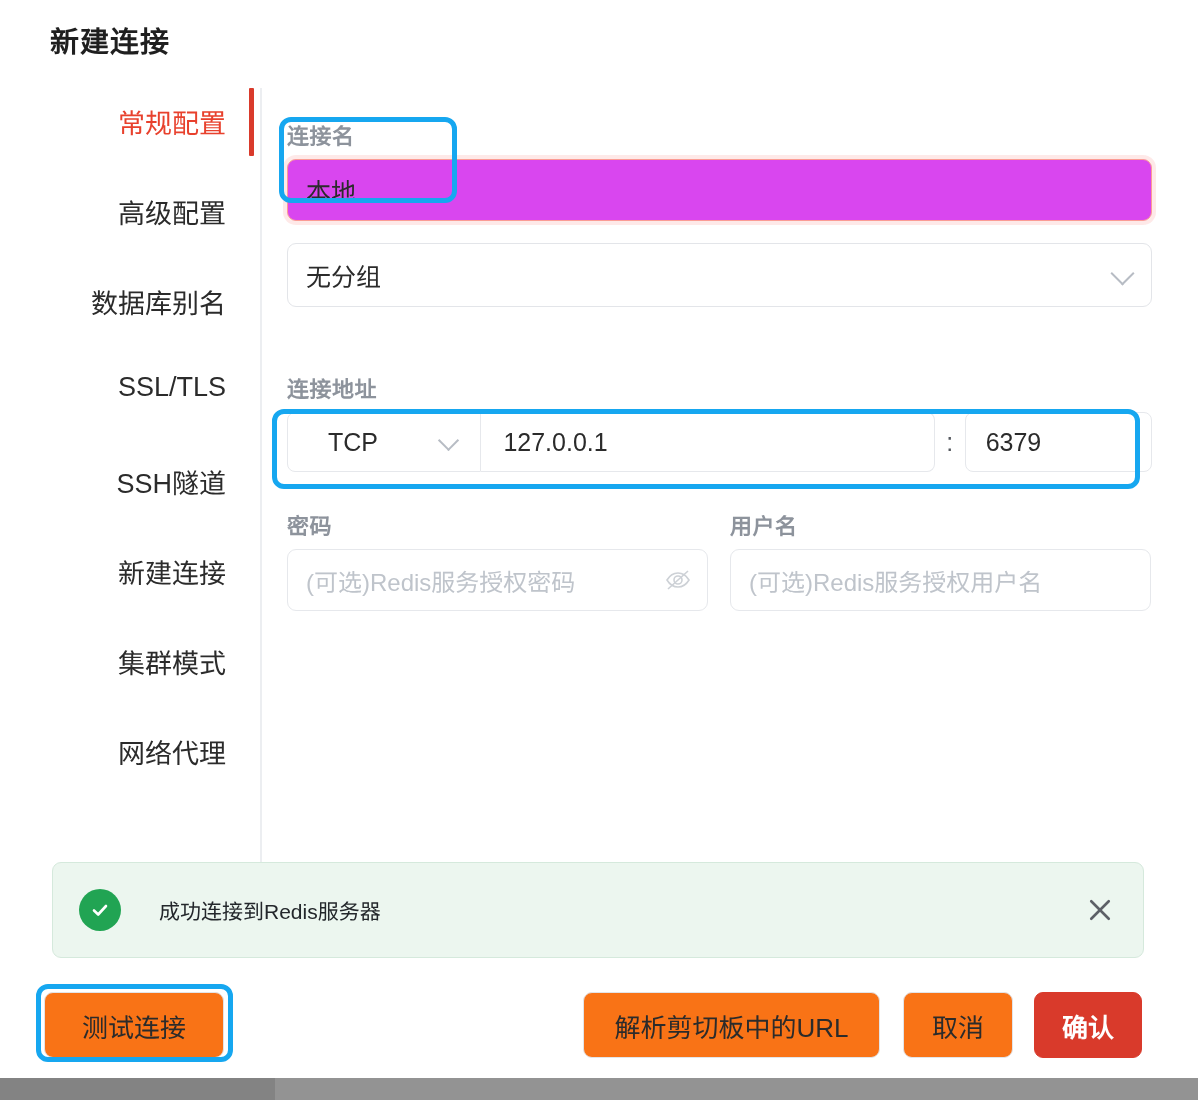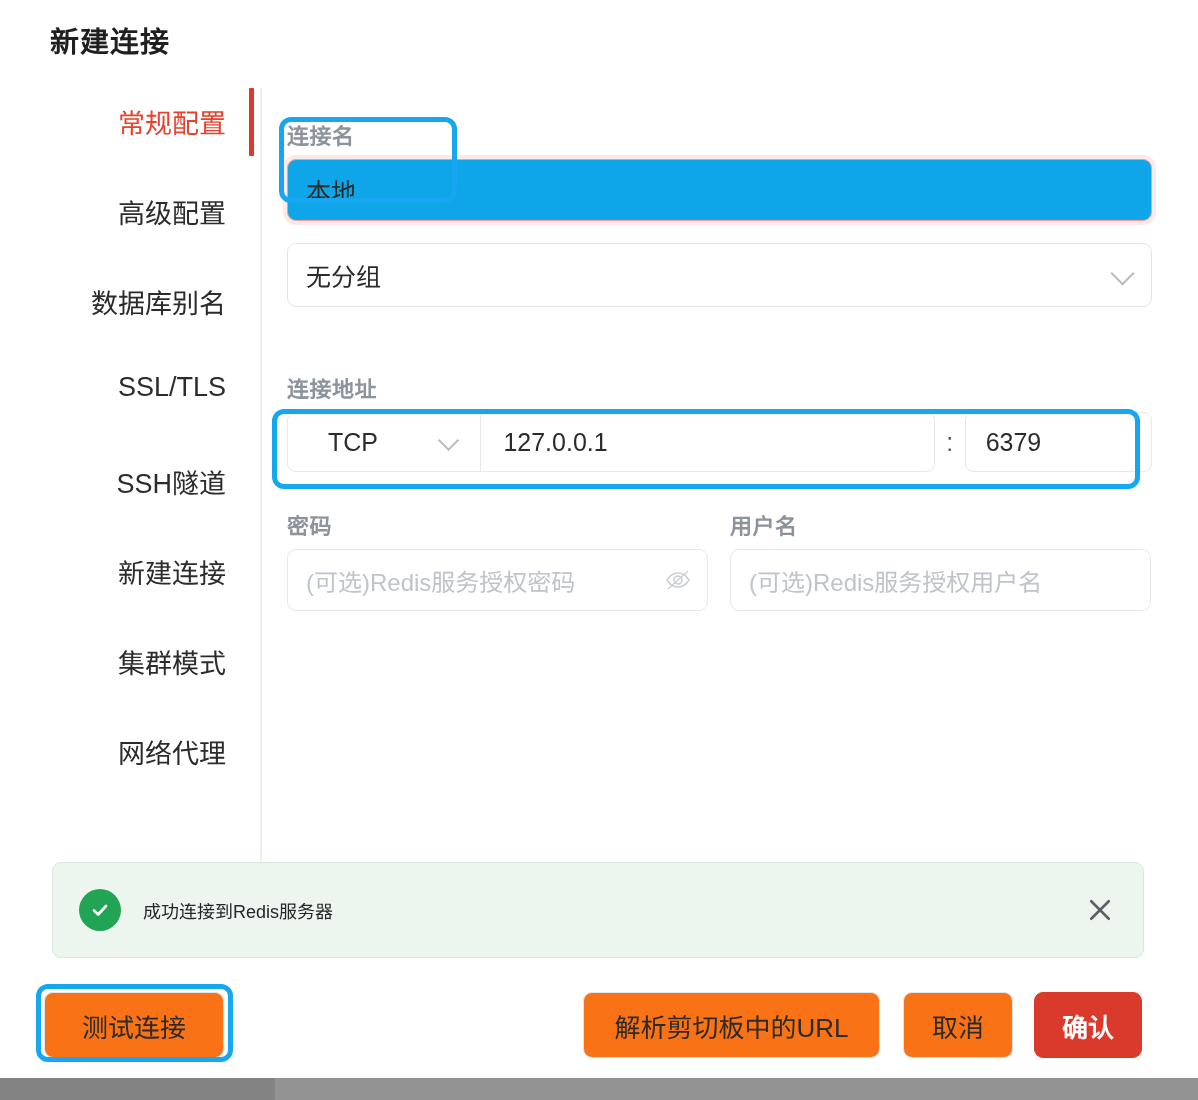--- a/index.html
+++ b/index.html
@@ -92,21 +92,21 @@
     font-weight: bold;
     color: #8d939c;
     margin-bottom: 9px;
     letter-spacing: 0.5px;
   }
 
   .input-box {
     height: 62px;
     border: 1.5px solid #e3e5e9;
     border-radius: 9px;
-    background: #0ea5e9;
+    background: #d946ef;
     display: flex;
     align-items: center;
     padding: 0 18px;
     font-size: 25px;
     color: #2b2b2b;
   }
 
   .input-box.error {
     border-color: #fb9b95;
     box-shadow: 0 0 0 4px rgba(251,155,149,0.22);
@@ -253,22 +253,22 @@
     width: 42px;
     height: 42px;
     border-radius: 50%;
     background: #21a453;
     display: flex;
     align-items: center;
     justify-content: center;
     flex: none;
   }
   .alert-text {
-    margin-left: 22px;
-    font-size: 18px;
+    margin-left: 38px;
+    font-size: 21px;
     color: #23272b;
     flex: 1;
   }
   .alert-close {
     width: 34px;
     height: 34px;
     display: flex;
     align-items: center;
     justify-content: center;
     cursor: pointer;

